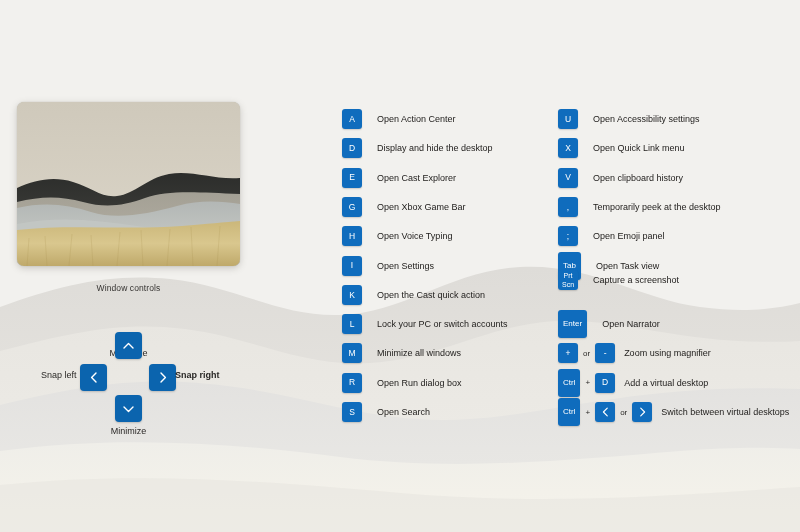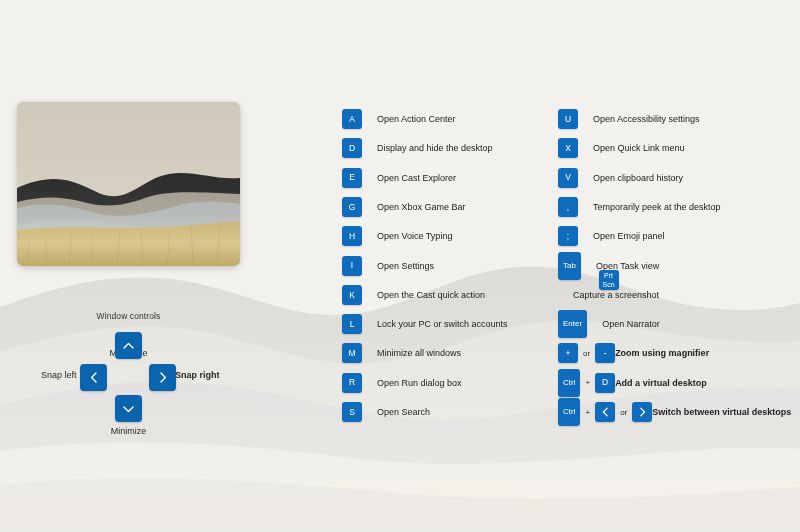--- a/index.html
+++ b/index.html
@@ -23,21 +23,21 @@
     border-radius:7px;overflow:hidden;
     box-shadow:0 2px 7px rgba(90,85,75,.28), 0 0 1px rgba(90,85,75,.35);
     background:#cdc7b9;
   }
   #thumb-card svg{display:block;width:223px;height:164px;}
 
   
   #window-controls{position:absolute;left:0;top:283px;width:257px;height:155px;}
   .wc-title{
     position:absolute;left:0;top:0;width:257px;text-align:center;
-    font-size:8.5px;color:#363432;letter-spacing:.1px;margin-top:28px;
+    font-size:8.5px;color:#363432;letter-spacing:.1px;
   }
   .wc-label{
     position:absolute;font-size:9px;color:#2a2826;white-space:nowrap;
   }
   #wc-maximize-label{left:0;top:36px;width:257px;text-align:center;margin-top:29px;}
   #wc-minimize-label{left:0;top:143px;width:257px;text-align:center;}
   #wc-snapleft-label{left:41px;top:370px;}
   #wc-snapright-label{left:175px;top:370px;font-weight:bold;}
   .wc-key{
     position:absolute;width:27px;height:27px;border-radius:4px;
@@ -73,21 +73,21 @@
   .keycap.wide{padding:14px 5px;font-size:8px;}
   .keycap svg{display:block;}
   .joiner{
     flex:0 0 auto;color:#2a2826;font-size:8px;
     padding:0 5px;white-space:nowrap;
   }
   .desc{
     flex:0 0 auto;color:#242220;font-size:9px;white-space:nowrap;
     padding-left:15px;
   }
-  .desc.tight{padding-left:0;font-weight:bold;}
+  .desc.tight{padding-left:9px;}
 </style>
 </head>
 <body>
 
 <div id="stage">
 
   <div class="bg-layer" id="bg-sky"></div>
   <div class="bg-layer" id="bg-hills">
     <svg viewBox="0 0 800 277" preserveAspectRatio="none" xmlns="http://www.w3.org/2000/svg">
       <defs>
@@ -257,21 +257,21 @@
         <span class="desc">Temporarily peek at the desktop</span>
       </div>
       <div class="row" style="top: 226.2px;">
         <span class="keycap sq">;</span>
         <span class="desc">Open Emoji panel</span>
       </div>
       <div class="row" style="top: 255.5px;">
         <span class="keycap wide">Tab</span>
         <span class="desc">Open Task view</span>
       </div>
-      <div class="row" style="top: 270px; flex-direction: column;">
+      <div class="row" style="top: 270px;">
         <span class="keycap sq two-line">
           <span>Prt</span>
           <span>Scn</span>
         </span>
         <span class="desc">Capture a screenshot</span>
       </div>
       <div class="row" style="top: 314.1px;">
         <span class="keycap wide">Enter</span>
         <span class="desc">Open Narrator</span>
       </div>

